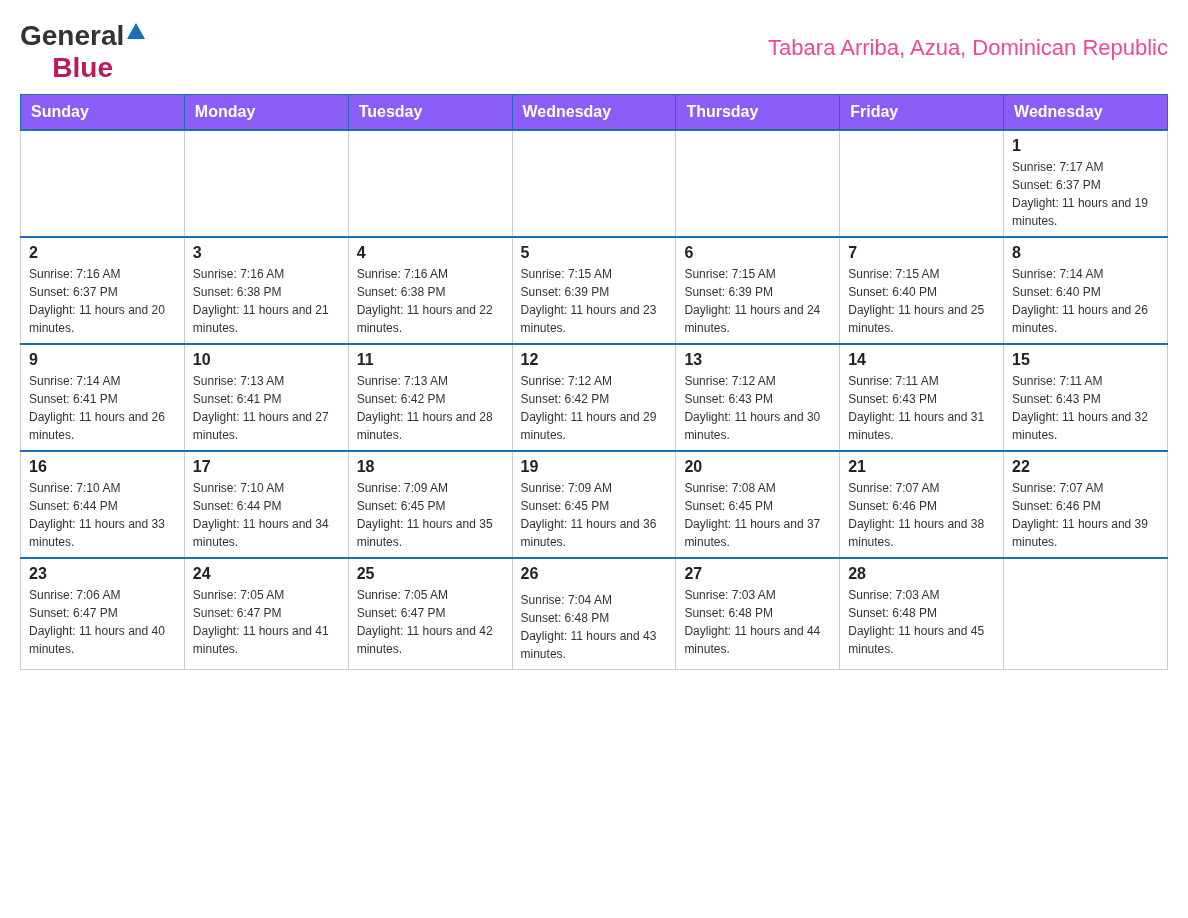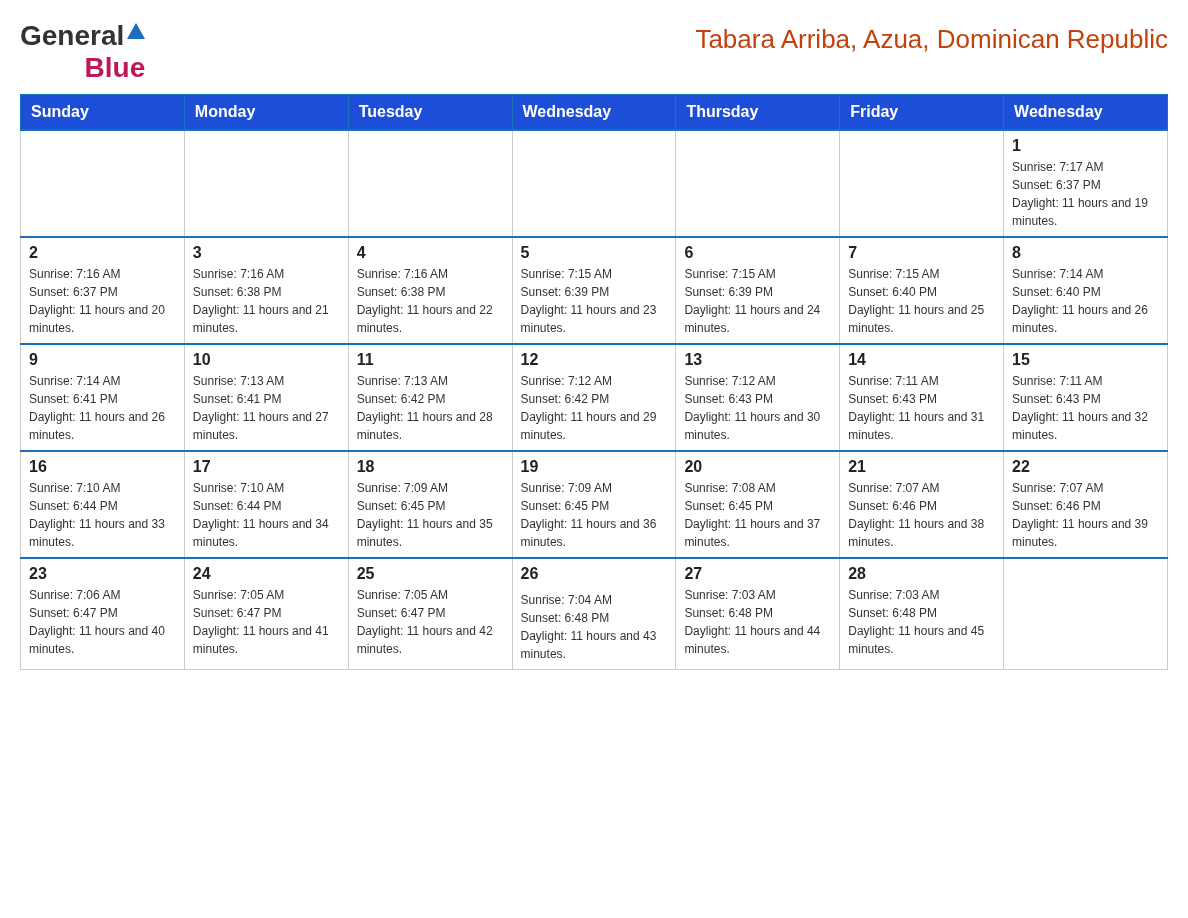--- a/index.html
+++ b/index.html
@@ -12,47 +12,47 @@
     }
     .header {
       display: flex;
       justify-content: space-between;
       align-items: flex-start;
       margin-bottom: 10px;
     }
     .logo {
       display: flex;
       flex-direction: column;
-      align-items: flex-end;
+      align-items: center;
     }
     .logo-first-line {
       display: flex;
       align-items: center;
     }
     .title-section {
       text-align: right;
     }
     .month-title {
       font-size: 52px;
       font-weight: bold;
       color: #222;
       line-height: 1.1;
     }
     .location-title {
-      font-size: 26px;
-      color: #c2410c;
-      margin-top: 4px;
+      font-size: 22px;
+      color: #ec4899;
+      margin-top: 15px;
     }
     .calendar {
       width: 100%;
       border-collapse: collapse;
       margin-top: 8px;
     }
     .calendar th {
-      background-color: #1d4ed8;
+      background-color: #8b5cf6;
       color: #fff;
       font-size: 16px;
       font-weight: bold;
       padding: 8px 10px;
       text-align: left;
       border: 1px solid #1a6fba;
     }
     .calendar td {
       vertical-align: top;
       padding: 6px 8px;

